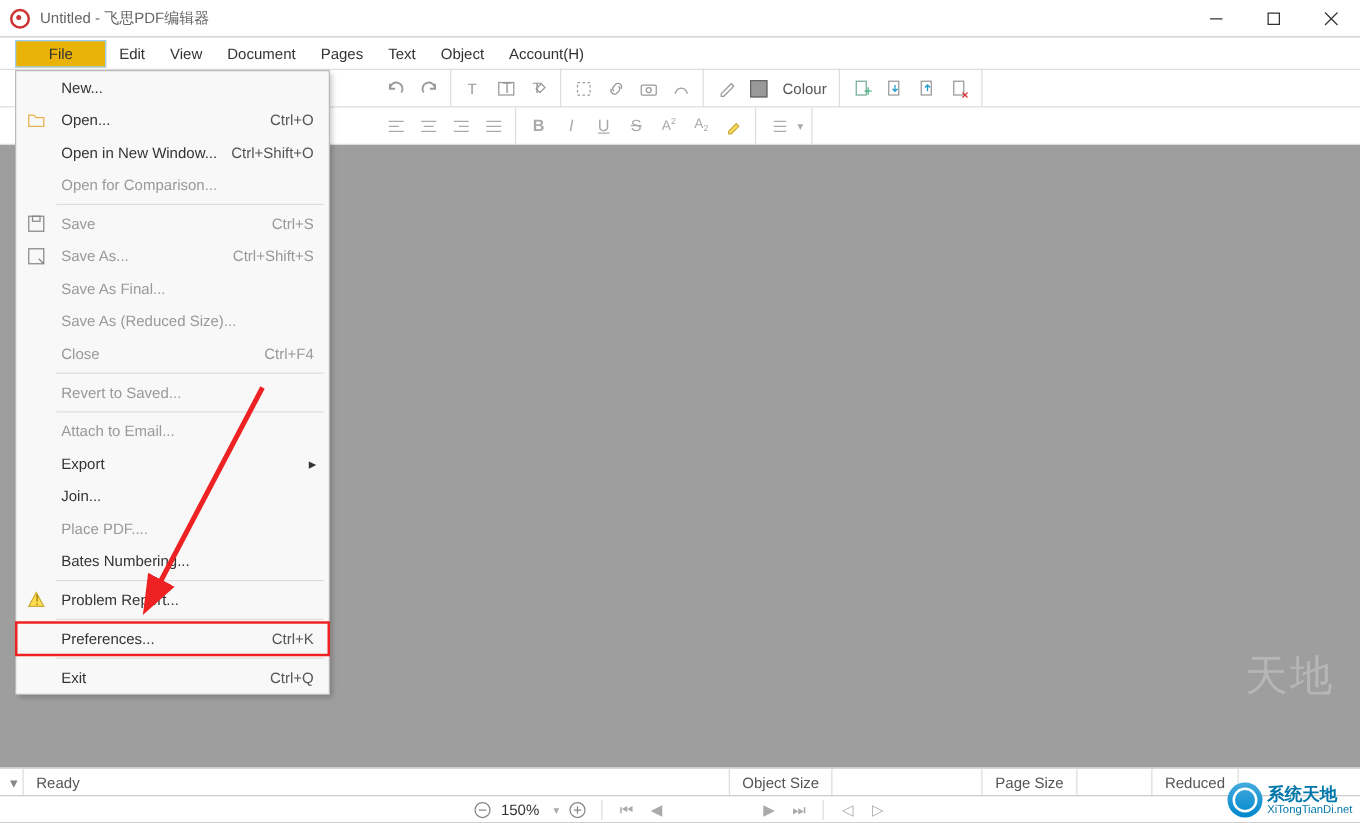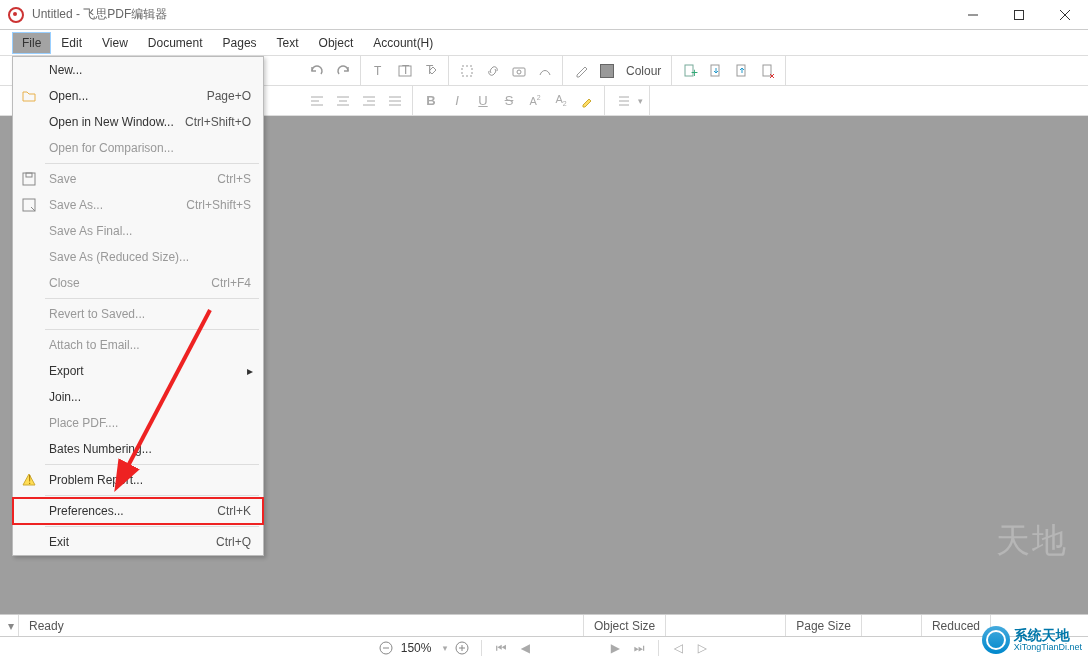--- a/index.html
+++ b/index.html
@@ -9,21 +9,21 @@
 .titlebar { height: 30px; display: flex; align-items: center; border-bottom: 1px solid #ccc; position: relative; }
 .app-icon { width: 16px; height: 16px; margin: 0 8px; border: 2px solid #c33; border-radius: 50%; position: relative; }
 .app-icon::after { content:""; position:absolute; width:4px; height:4px; background:#c33; border-radius:50%; top:3px; left:3px; }
 .title-text { color: #666; }
 .win-controls { position: absolute; right: 0; top: 0; display: flex; }
 .win-btn { width: 46px; height: 30px; display:flex; align-items:center; justify-content:center; color:#333; }
 
 
 .menubar { height: 26px; display: flex; align-items:center; padding-left: 12px; border-bottom: 1px solid #ddd; }
 .menu-item { padding: 4px 10px; color:#333; }
-.menu-item.active { background:#a3a3a3; border:1px solid #99cfff; padding:3px 9px; }
+.menu-item.active { background:#eab308; border:1px solid #99cfff; padding:3px 26px; }
 
 
 .toolbar-row { height: 30px; border-bottom: 1px solid #ddd; display:flex; align-items:center; padding-left:14px; gap:1px; }
 .toolbar-row .tb-group { display:flex; align-items:center; gap:4px; padding:0 6px; border-right:1px solid #ddd; height:100%; }
 .tb-btn { width:22px; height:22px; display:flex; align-items:center; justify-content:center; color:#888; border-radius:2px; }
 .tb-btn svg { width:16px; height:16px; }
 .tb-text { color:#555; padding:0 4px; }
 .colour-swatch { width:14px; height:14px; background:#999; border:1px solid #666; }
 
 
@@ -261,21 +261,21 @@
 
 <div class="file-menu" id="file-menu">
     <div class="mi">
       <span>New...</span>
     </div>
     <div class="mi">
       <span class="mi-icon"><svg width="16" height="16">
           <path d="M2 4h4l2 2h6v7H2z" fill="none" stroke="#e8b04a"></path>
         </svg></span>
       <span>Open...</span>
-      <span class="sc">Page+O</span>
+      <span class="sc">Ctrl+O</span>
     </div>
     <div class="mi">
       <span>Open in New Window...</span>
       <span class="sc">Ctrl+Shift+O</span>
     </div>
     <div class="mi disabled">
       <span>Open for Comparison...</span>
     </div>
     <div class="sep"></div>
     <div class="mi disabled">

